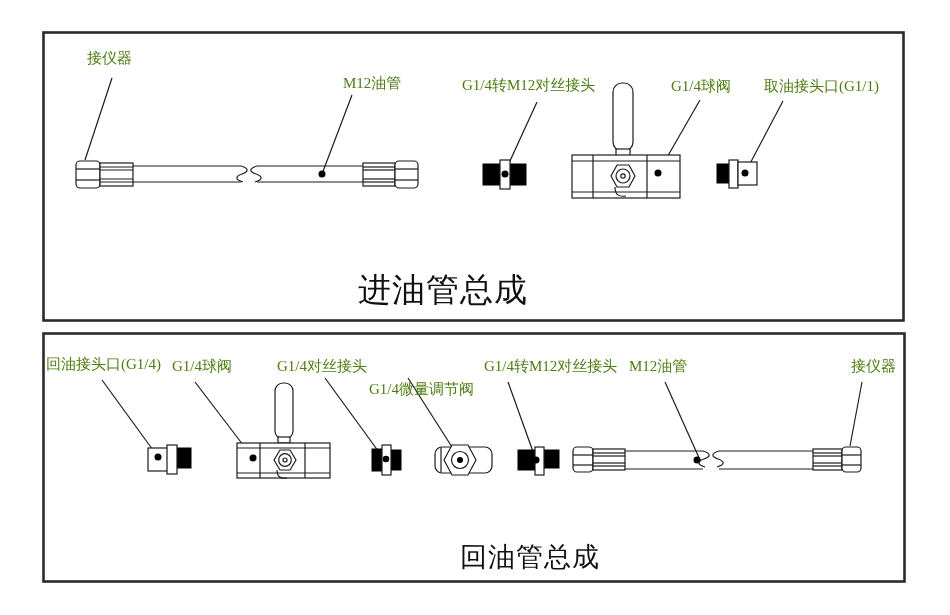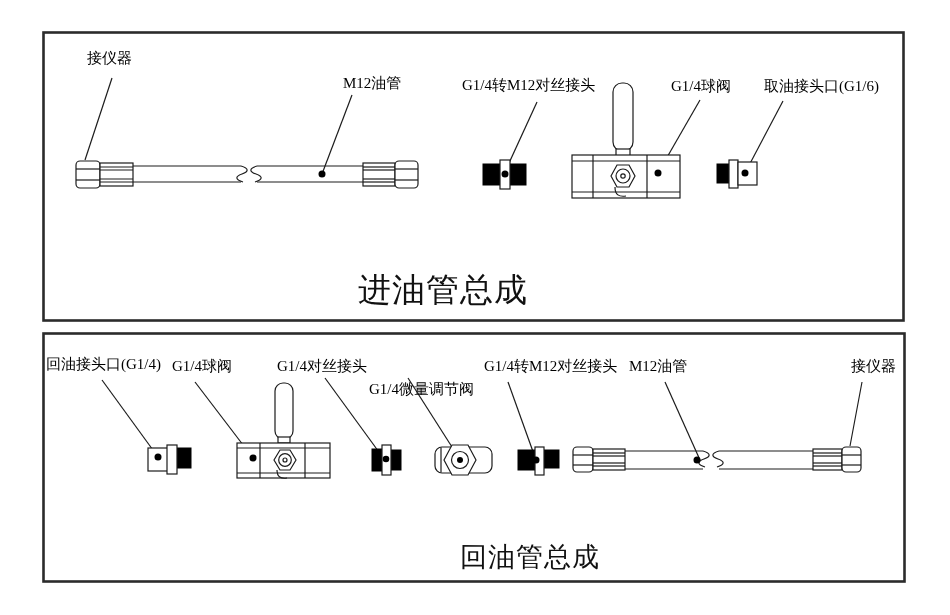--- a/index.html
+++ b/index.html
@@ -1,20 +1,20 @@
 <!DOCTYPE html>
 <html><head>
 <meta charset="utf-8">
 <style>
   html,body{margin:0;padding:0;background:#ffffff;}
   .canvas{position:relative;width:950px;height:615px;background:#ffffff;overflow:hidden;
           font-family:"Liberation Serif","DejaVu Serif",serif;color:#1c1c1c;}
   .panel{position:absolute;}
   .panel svg{position:absolute;left:0;top:0;}
-  .lbl{position:absolute;font-size:15px;white-space:nowrap;color:#000000;line-height:1.1;}
+  .lbl{position:absolute;font-size:15px;white-space:nowrap;color:#4d7c0f;line-height:1.1;}
   .ptitle{position:absolute;white-space:nowrap;color:#111;line-height:1.15;letter-spacing:1px;font-family:Liberation Mono, monospace;}
 
   
   #inlet-panel{left:42px;top:31px;width:863px;height:291px;}
   #return-panel{left:42px;top:332px;width:864px;height:251px;}
 
   
   #in-lbl-instrument{left:45px;top:19px;}
   #in-lbl-pipe{left:301px;top:44px;}
   #in-lbl-adapter{left:420px;top:46px;}
@@ -109,21 +109,21 @@
         <rect x="687" y="129" width="9" height="28" class="wht"></rect>
         <rect x="696" y="131" width="19" height="23" class="wht"></rect>
         <circle cx="703" cy="142" r="3.5" class="dot"></circle>
       </g>
     </svg>
 
     <div class="lbl" id="in-lbl-instrument">接仪器</div>
     <div class="lbl" id="in-lbl-pipe">M12油管</div>
     <div class="lbl" id="in-lbl-adapter">G1/4转M12对丝接头</div>
     <div class="lbl" id="in-lbl-valve">G1/4球阀</div>
-    <div class="lbl" id="in-lbl-port">取油接头口(G1/6)</div>
+    <div class="lbl" id="in-lbl-port">取油接头口(G1/1)</div>
     <div class="ptitle" id="inlet-title">进油管总成</div>
   </div>
 
   <div class="panel" id="return-panel">
     <svg width="864" height="251" viewBox="0 0 864 251">
       <rect x="1.5" y="1.5" width="861" height="248" class="pborder"></rect>
 
       <g>
         <line x1="60" y1="48" x2="116" y2="125" class="ln"></line>
         <line x1="153" y1="50" x2="211" y2="126" class="ln"></line>

